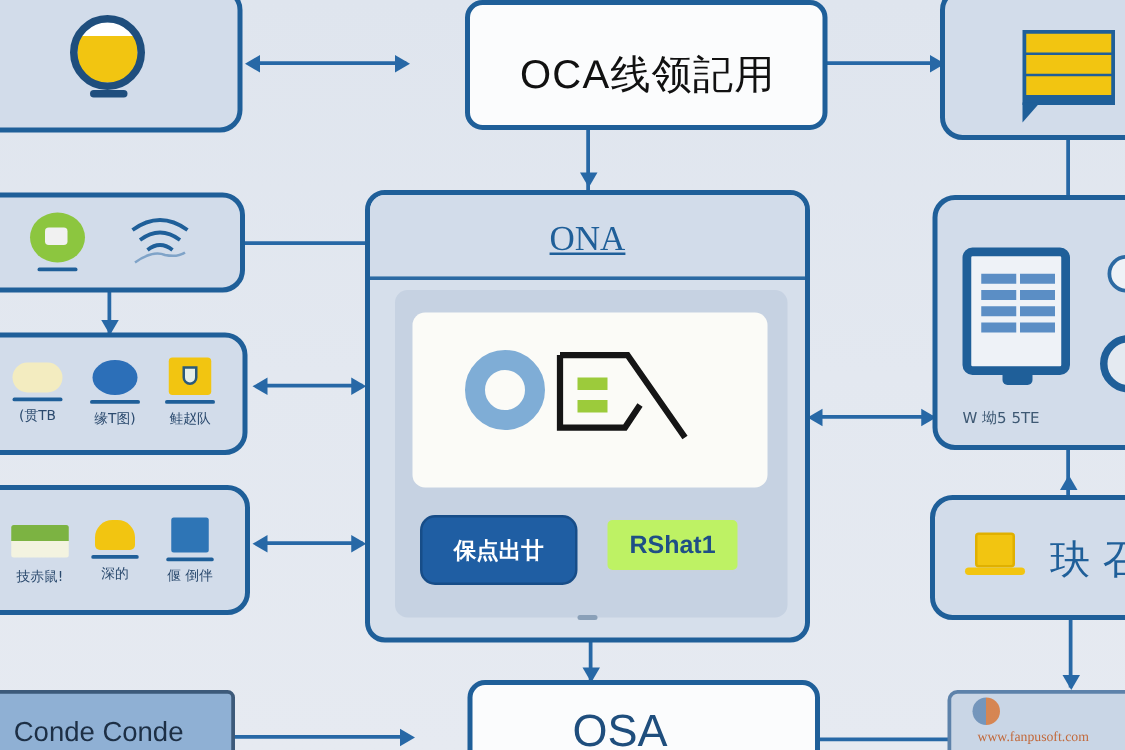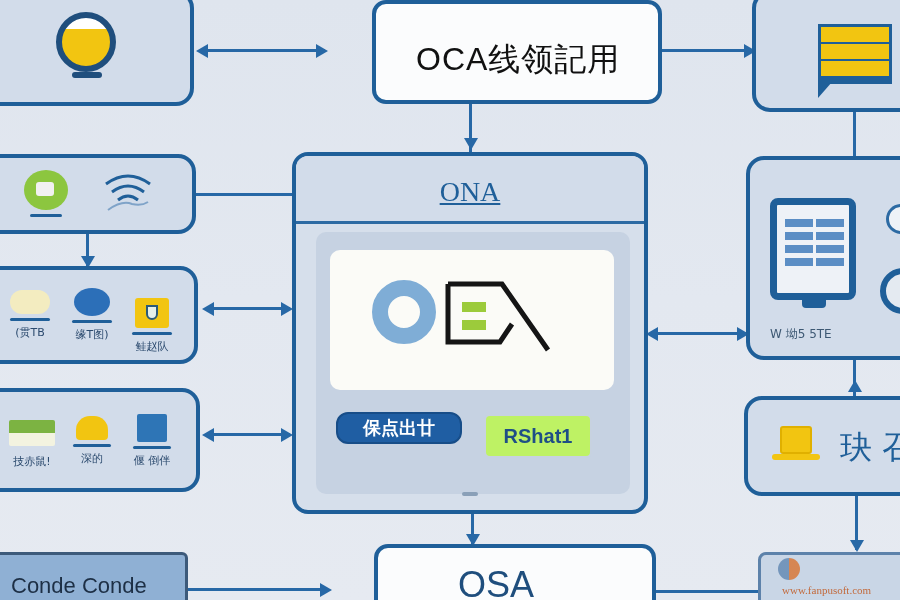--- a/index.html
+++ b/index.html
@@ -115,21 +115,21 @@
   <div class="icon-item" style="left:86px;top:18px;width:44px;">
     <div style="width:36px;height:28px;margin:0 auto;background:#2c6fb8;border-radius:50%;"></div>
     <div class="underline" style="width:40px;"></div>
     <div class="lbl">缘T图)</div>
   </div>
   <div class="icon-item" style="left:24px;top:20px;width:44px;">
     <div style="width:40px;height:24px;margin:0 auto;background:#f3ecc0;border-radius:12px;"></div>
     <div class="underline" style="width:40px;"></div>
     <div class="lbl">(贯TB</div>
   </div>
-  <div class="icon-item" style="left:146px;top:16px;width:44px;margin-top:12px;">
+  <div class="icon-item" style="left:146px;top:16px;width:44px;">
     <div style="width:34px;height:30px;margin:0 auto;background:#f2c511;border-radius:3px;position:relative;">
       <div style="position:absolute;left:11px;top:7px;width:12px;height:15px;background:#e6efe8;border-radius:0 0 6px 6px;border:2px solid #2b5a7a;"></div>
     </div>
     <div class="underline" style="width:40px;"></div>
     <div class="lbl">鲑赵队</div>
   </div>
 </div>
 
 <div class="box" style="left:-20px;top:388px;width:220px;height:104px;">
   <div class="icon-item" style="left:86px;top:24px;width:44px;">
@@ -163,21 +163,21 @@
   <div style="position:absolute;left:20px;top:76px;width:314px;height:262px;background:#c6d2e2;border-radius:10px;"></div>
   <div style="position:absolute;left:34px;top:94px;width:284px;height:140px;background:#fbfbf7;border-radius:10px;">
     <div style="position:absolute;left:42px;top:30px;width:64px;height:64px;border-radius:50%;border:16px solid #7fadd6;"></div>
     <svg style="position:absolute;left:112px;top:30px;" width="110" height="76" viewBox="0 0 110 76">
       <path d="M6 4 L60 4 L106 70" stroke="#151515" stroke-width="5" fill="none"></path>
       <path d="M6 4 L6 62 L58 62 L70 44" stroke="#151515" stroke-width="5" fill="none"></path>
       <rect x="20" y="22" width="24" height="10" fill="#9ccb3b"></rect>
       <rect x="20" y="40" width="24" height="10" fill="#9ccb3b"></rect>
     </svg>
   </div>
-  <div class="btn-primary" style="left:40px;top:256px;width:126px;height:32px;">保点出廿</div>
+  <div class="btn-primary" style="left:40px;top:256px;width:126px;height:56px;">保点出廿</div>
   <div class="btn-secondary" style="left:188px;top:258px;width:108px;height:44px;font-family:'Liberation Sans',sans-serif;">RShat1</div>
   <div style="position:absolute;left:166px;top:336px;width:16px;height:4px;background:#8aa0b8;border-radius:2px;"></div>
 </div>
 
 <div class="box white" style="left:328px;top:544px;width:282px;height:80px;border-radius:14px;">
   <div class="title-big" style="left:80px;top:16px;font-size:36px;color:#1f4e7d;">OSA</div>
 </div>
 
 <div class="box" style="left:752px;top:-10px;width:180px;height:122px;">
   <div style="position:absolute;left:62px;top:30px;width:74px;height:60px;background:#1f5f99;padding:3px;">

